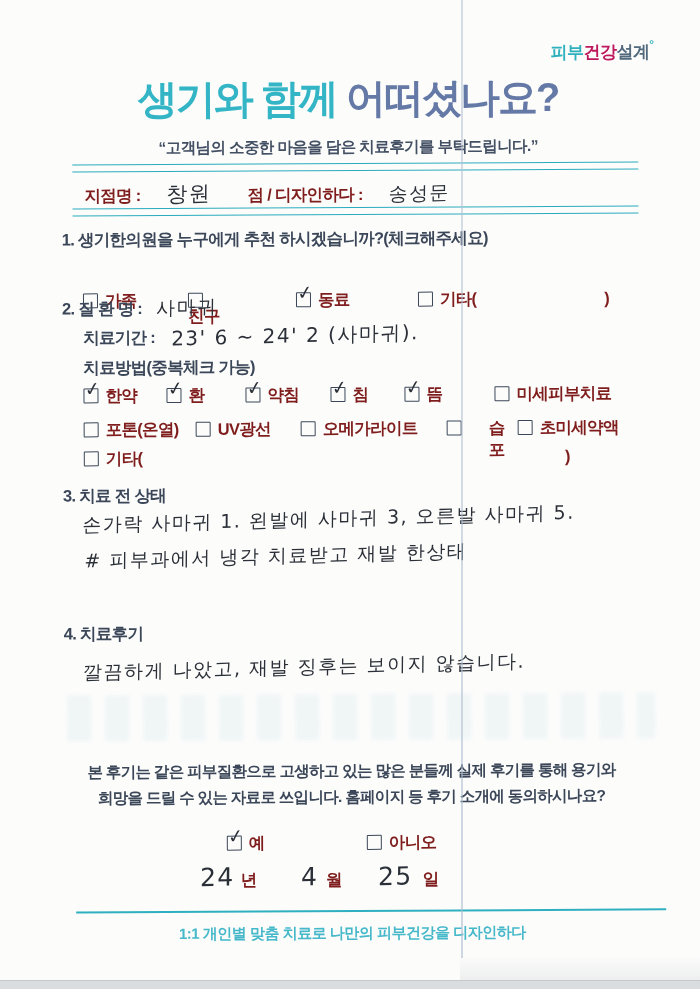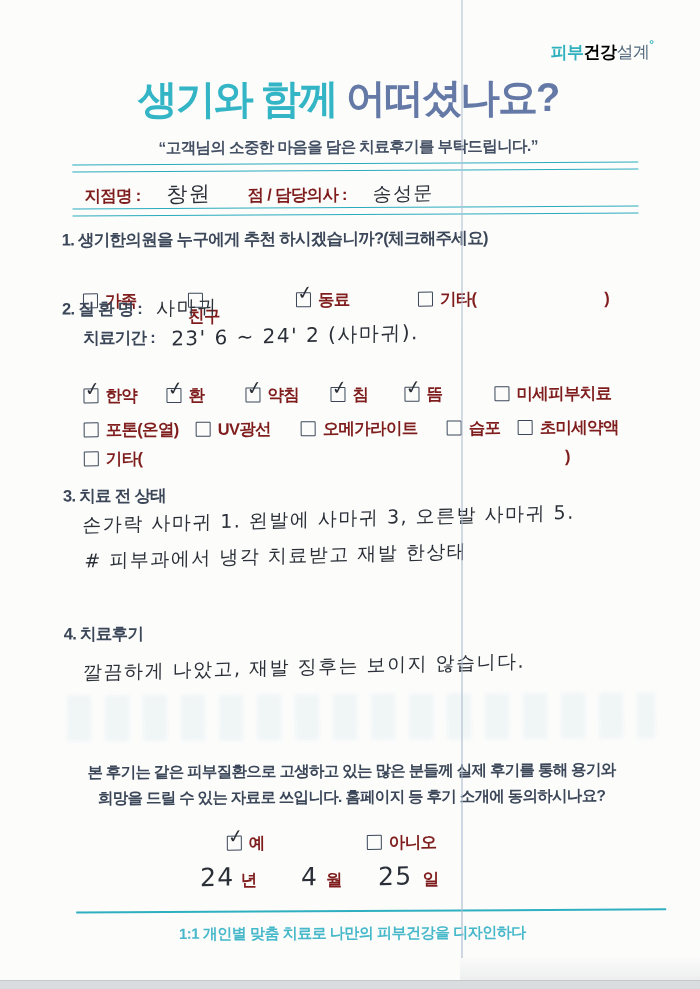--- a/index.html
+++ b/index.html
@@ -20,22 +20,22 @@
     background:#dadddf;border-top:1px solid #c5c9cc;}
   .corner-shade{position:absolute;right:0;bottom:8px;width:240px;height:26px;
     background:linear-gradient(to top, rgba(190,195,200,.25), rgba(190,195,200,0));}
   .ghost{position:absolute;left:66px;right:46px;top:694px;height:46px;
     background:repeating-linear-gradient(90deg, rgba(120,185,205,.09) 0 24px, rgba(255,255,255,0) 24px 38px);
     filter:blur(2px);}
 
   
   .logo{position:absolute;top:42px;right:44px;font-size:17px;letter-spacing:-0.5px;}
   .logo .p1{color:#2fb0bd;font-weight:700;}
-  .logo .p2{color:#000000;font-weight:800;}
-  .logo .p3{color:#52697e;font-weight:400;}
+  .logo .p2{color:#be185d;font-weight:800;}
+  .logo .p3{color:#52697e;font-weight:700;}
   .logo .deg{color:#2fb0bd;font-size:12px;vertical-align:top;position:relative;top:-3px;font-weight:800;}
 
   
   .title{position:absolute;top:76px;left:0;right:0;text-align:center;
     font-size:40px;font-weight:800;letter-spacing:-2px;line-height:1.1;}
   .title .t1{color:#33b5c6;}
   .title .t2{color:#6579a7;}
   .subtitle{position:absolute;top:137px;left:0;right:0;text-align:center;
     font-size:15.5px;font-weight:700;color:#434f63;letter-spacing:-0.6px;}
 
@@ -80,21 +80,21 @@
 
     <div class="title">
       <span class="t1">생기와 함께 </span><span class="t2">어떠셨나요?</span>
     </div>
     <div class="subtitle">“고객님의 소중한 마음을 담은 치료후기를 부탁드립니다.”</div>
 
     <div class="branch-band">
       <div class="branch-row">
         <span class="label">지점명 :</span>
         <span class="hw" style="font-size:21px;margin:0 36px 0 26px;">창원</span>
-        <span class="label">점 /  담당의사 :</span>
+        <span class="label">점 /  디자인하다 :</span>
         <span class="hw" style="font-size:19px;margin-left:26px;">송성문</span>
       </div>
     </div>
 
     <div class="q-heading" style="top:228px;">1. 생기한의원을 누구에게 추천 하시겠습니까?(체크해주세요)</div>
     <div class="cb-row" style="top:255px;right:90px;">
       <span class="cb-item" style="width:105px;margin-top:34px;">
         <span class="cb"></span>
         <span class="label">가족</span>
       </span>
@@ -117,20 +117,21 @@
 
     <div class="q-heading" style="top:294px;">
       <span>2. 질 환 명 :</span>
       <span class="hw" style="font-size:19px;margin-left:10px;">사마귀</span>
     </div>
     <div class="q-heading" style="top:322px;left:84px;">
       <span>치료기간 :</span>
       <span class="hw" style="font-size:20px;margin-left:12px;">23' 6  ~ 24' 2  (사마귀).</span>
     </div>
 
+    <div class="q-heading" style="top:356px;left:84px;">치료방법(중복체크 가능)</div>
 
     <div class="cb-row" style="top:384px;right:40px;">
       <span class="cb-item" style="width:83px;">
         <span class="cb">
             <span class="check">✓</span>
           </span>
         <span class="label">한약</span>
       </span>
       <span class="cb-item" style="width:79px;">
         <span class="cb">
@@ -168,21 +169,21 @@
         <span class="label">포톤(온열)</span>
       </span>
       <span class="cb-item" style="width:105px;">
         <span class="cb"></span>
         <span class="label">UV광선</span>
       </span>
       <span class="cb-item" style="width:146px;">
         <span class="cb"></span>
         <span class="label">오메가라이트</span>
       </span>
-      <span class="cb-item" style="width:71px;">
+      <span class="cb-item" style="width:71px;gap:20px;">
         <span class="cb"></span>
         <span class="label">습포</span>
       </span>
       <span class="cb-item">
         <span class="cb"></span>
         <span class="label">초미세약액</span>
       </span>
     </div>
 
     <div class="cb-row" style="top:447px;right:130px;">

